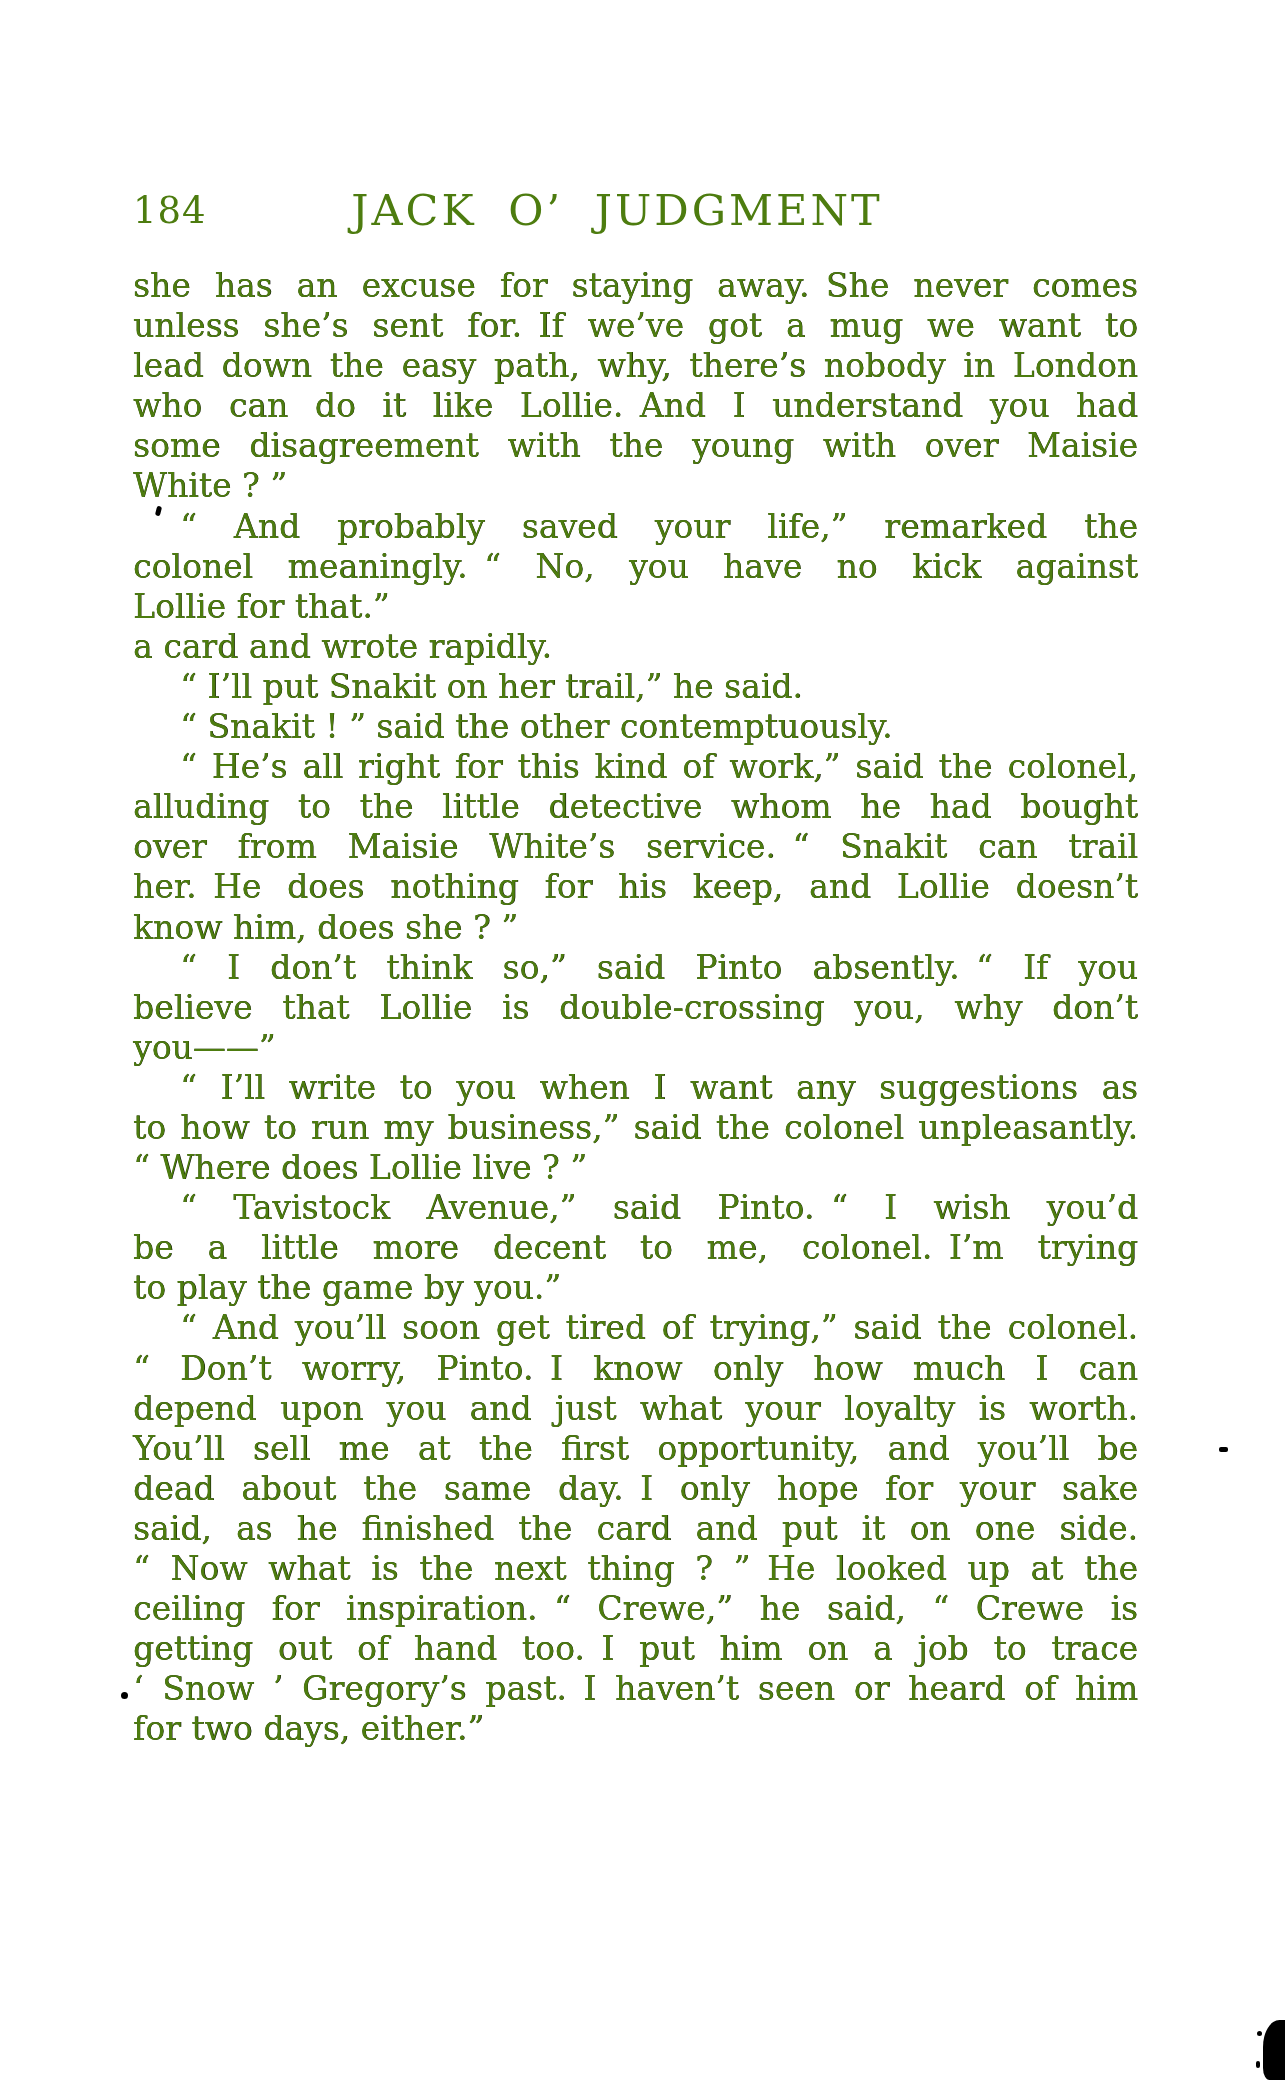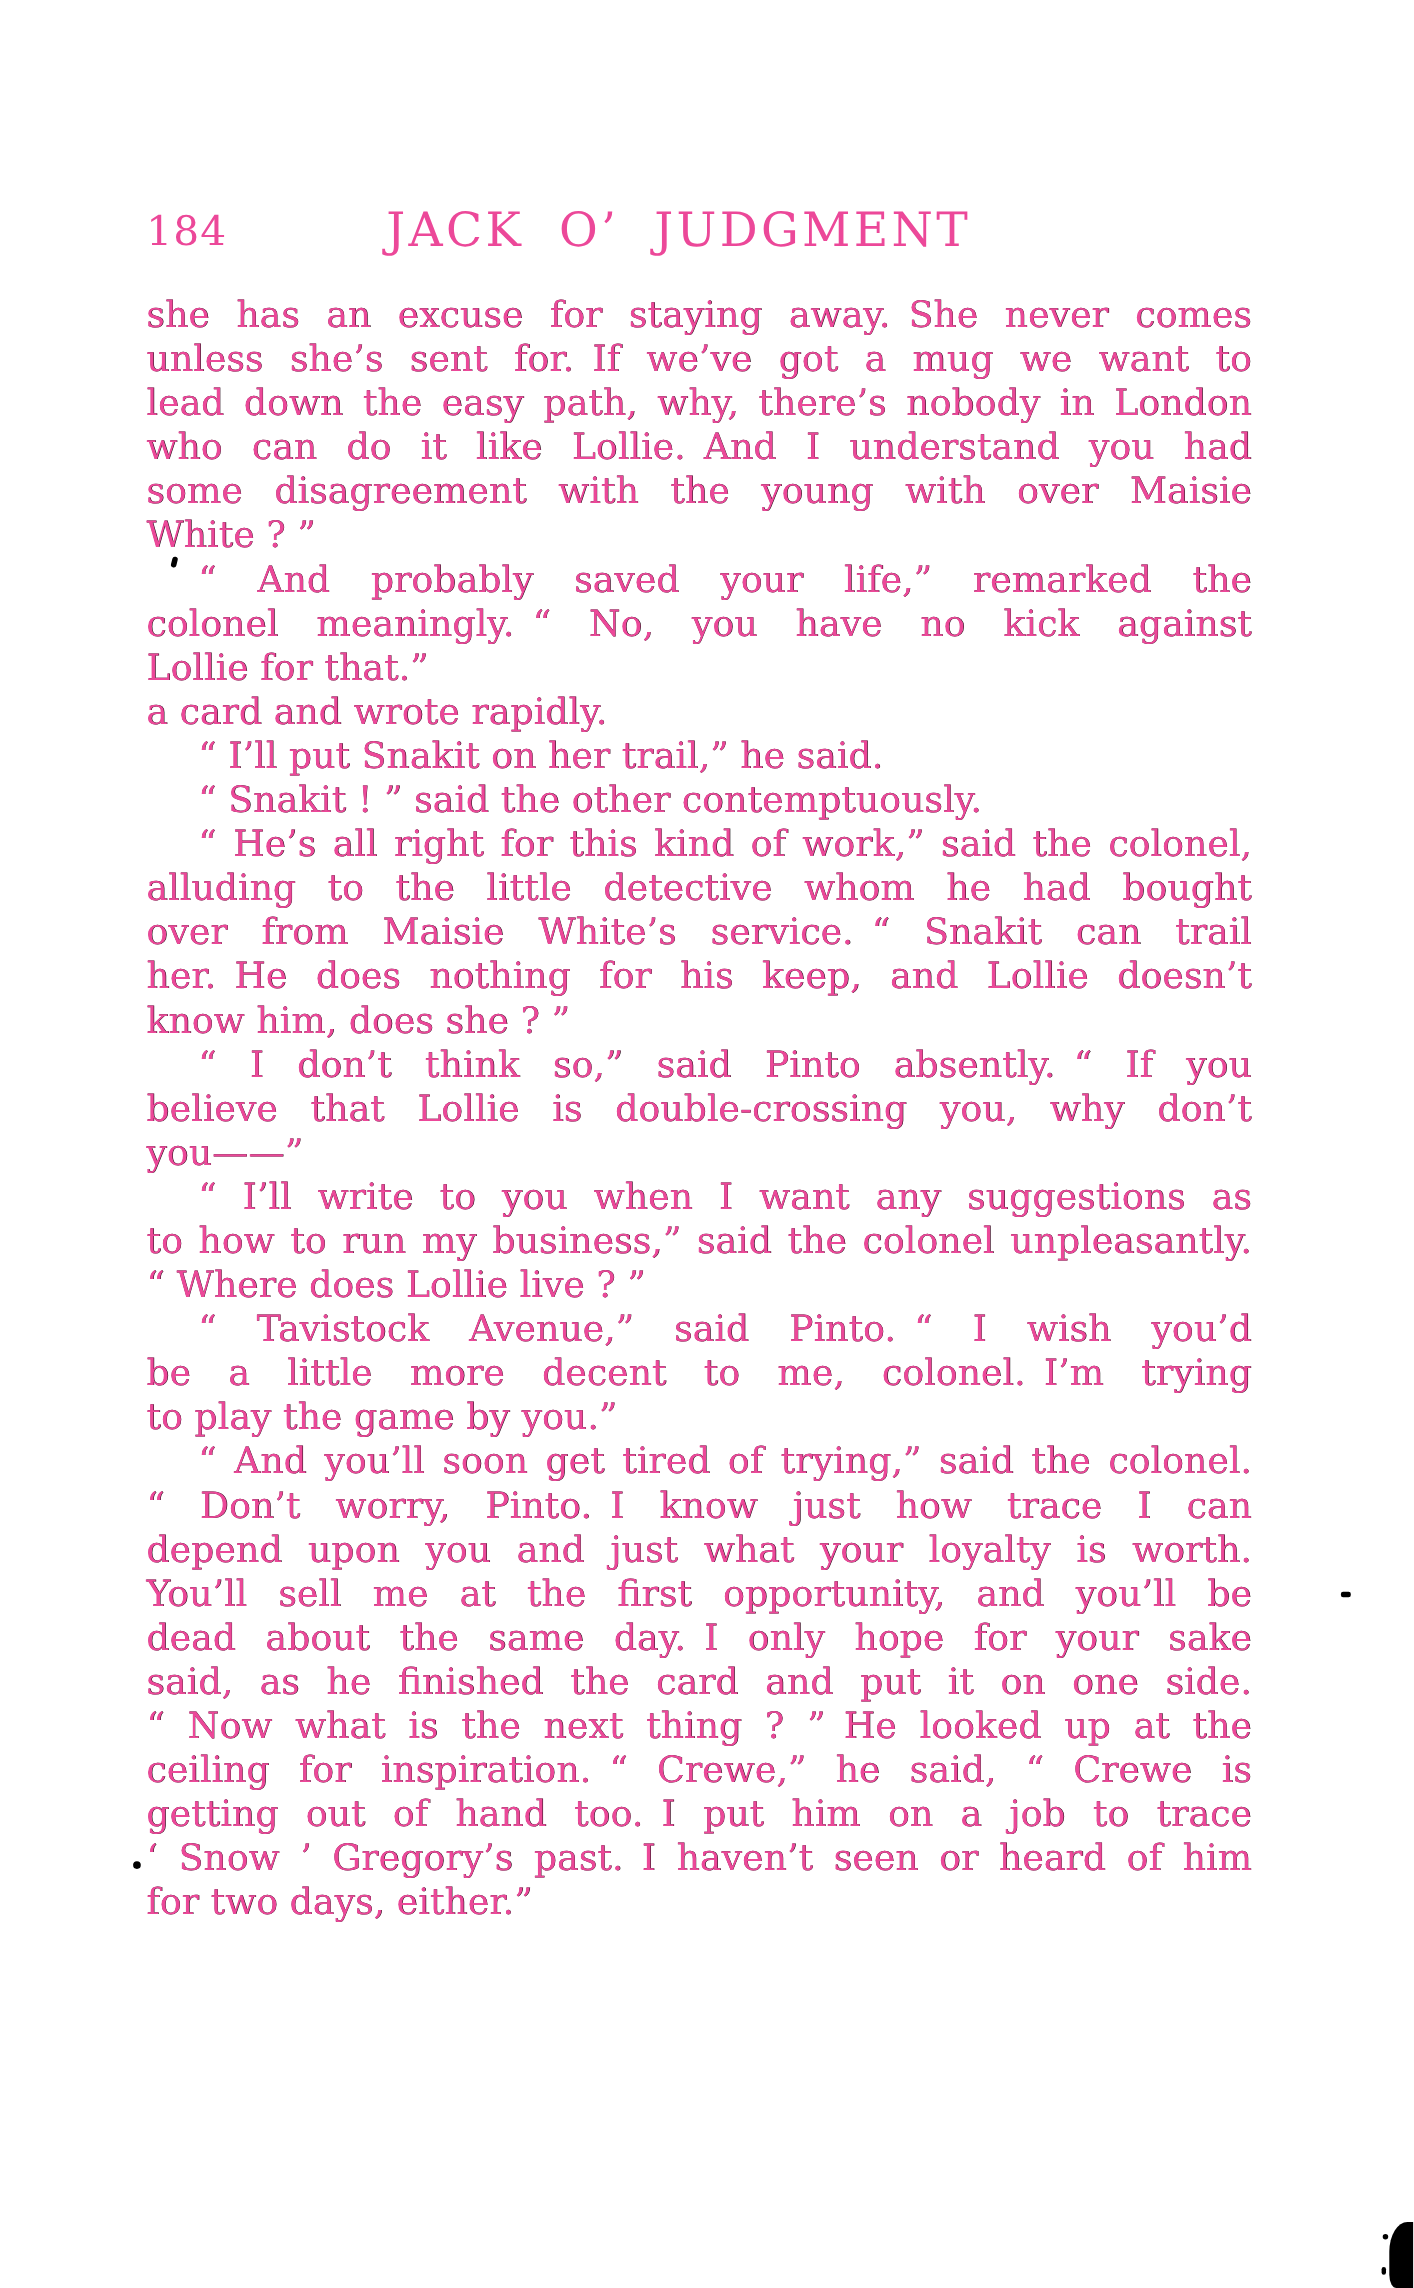--- a/index.html
+++ b/index.html
@@ -3,21 +3,21 @@
 <meta charset="utf-8">
 <style>
   html, body { margin: 0; padding: 0; background: #ffffff; }
   .page {
     position: relative;
     width: 1285px;
     height: 2080px;
     background: #ffffff;
     overflow: hidden;
     font-family: "DejaVu Serif", serif;
-    color: #ec4899;
+    color: #4d7c0f;
   }
   .page-number {
     position: absolute;
     left: 133px;
     top: 191px;
     font-size: 37px;
     line-height: 40px;
     letter-spacing: 1px;
   }
   .running-title {
@@ -88,21 +88,21 @@
       <div class="line indent">“ I don’t think so,” said Pinto absently. “ If you</div>
       <div class="line">believe that Lollie is double-crossing you, why don’t</div>
       <div class="line flush">you——”</div>
       <div class="line indent">“ I’ll write to you when I want any suggestions as</div>
       <div class="line">to how to run my business,” said the colonel unpleasantly.</div>
       <div class="line flush">“ Where does Lollie live ? ”</div>
       <div class="line indent">“ Tavistock Avenue,” said Pinto. “ I wish you’d</div>
       <div class="line">be a little more decent to me, colonel. I’m trying</div>
       <div class="line flush">to play the game by you.”</div>
       <div class="line indent">“ And you’ll soon get tired of trying,” said the colonel.</div>
-      <div class="line">“ Don’t worry, Pinto. I know just how trace I can</div>
+      <div class="line">“ Don’t worry, Pinto. I know only how much I can</div>
       <div class="line">depend upon you and just what your loyalty is worth.</div>
       <div class="line">You’ll sell me at the first opportunity, and you’ll be</div>
       <div class="line">dead about the same day. I only hope for your sake</div>
       <div class="line">said, as he finished the card and put it on one side.</div>
       <div class="line">“ Now what is the next thing ? ” He looked up at the</div>
       <div class="line">ceiling for inspiration. “ Crewe,” he said, “ Crewe is</div>
       <div class="line">getting out of hand too. I put him on a job to trace</div>
       <div class="line">‘ Snow ’ Gregory’s past. I haven’t seen or heard of him</div>
       <div class="line flush">for two days, either.”</div>
     </div>

